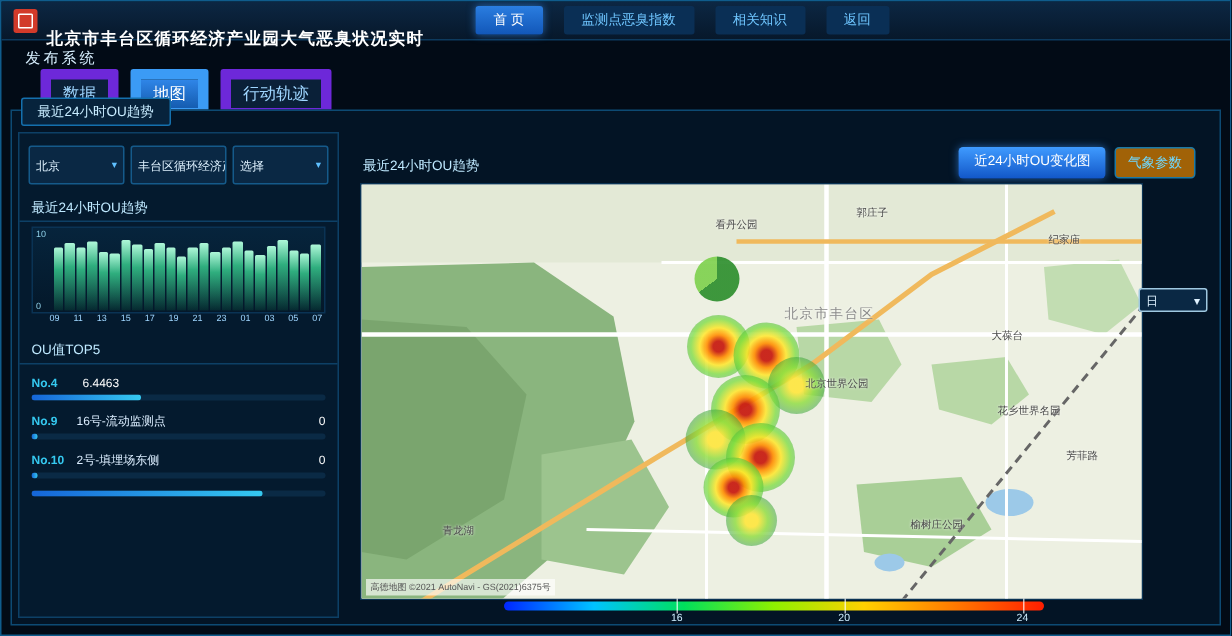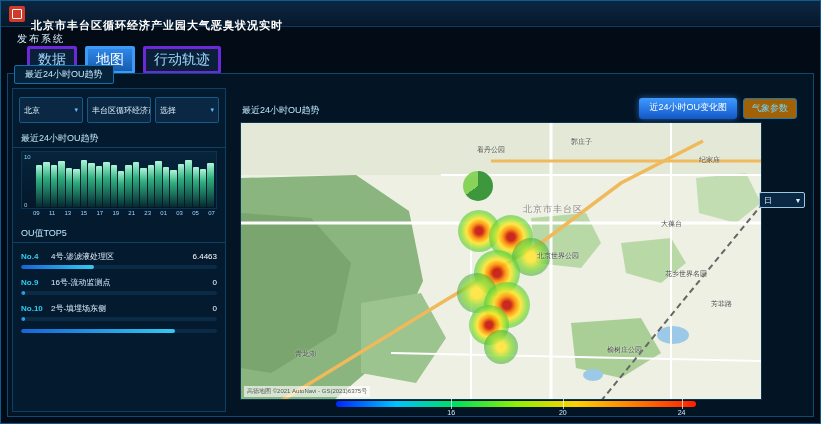--- a/index.html
+++ b/index.html
@@ -21,22 +21,22 @@
   .nav { display:flex; gap:14px; margin-left:34px; }
   .nav-item { padding:3px 12px; background:#0a2f55; color:#6fc6ff; font-size:9px;
     border-radius:2px; cursor:pointer; white-space:nowrap; }
   .nav-item.active { background:linear-gradient(180deg,#2a7de0,#1257b8); color:#fff;
     box-shadow:0 0 6px rgba(60,150,255,.6); }
 
   
   .sys-label { position:absolute; top:31px; left:16px; color:#d8f0ff; font-size:10px;
     letter-spacing:2px; }
   .tabs { position:absolute; top:45px; left:26px; display:flex; gap:8px; }
-  .tab { padding:2px 8px; font-size:14px; background:#0a2038; color:#9fd6ff;
-    border:3px solid #6d28d9; cursor:pointer; border-radius:2px; }
+  .tab { padding:2px 8px; font-size:11px; background:#0a2038; color:#9fd6ff;
+    border:7px solid #6d28d9; cursor:pointer; border-radius:2px; }
   .tab.active { background:linear-gradient(180deg,#2f86e8,#155cb0); color:#fff; border-color:#3b9bf5;font-family:Liberation Mono, monospace; }
 
   
   .panel { position:absolute; left:6px; right:6px; top:72px; bottom:6px;
     border:1px solid #0d4a73; background:#031425; }
   .panel-title { position:absolute; top:-9px; left:6px; background:#07233c;
     border:1px solid #1470ad; color:#c8ecff; font-size:9px; padding:2px 10px; border-radius:2px; }
 
   
   .left { position:absolute; left:4px; top:14px; width:214px; bottom:4px;
@@ -105,20 +105,26 @@
   .legend-mark { position:absolute; top:-2px; width:1px; height:10px; background:rgba(255,255,255,.7); }
 </style>
 </head>
 <body>
 
 <div class="screen">
 
   <div class="hdr">
     <div class="logo"></div>
     <div class="hdr-title">北京市丰台区循环经济产业园大气恶臭状况实时</div>
+    <div class="nav">
+      <div class="nav-item active">首 页</div>
+      <div class="nav-item">监测点恶臭指数</div>
+      <div class="nav-item">相关知识</div>
+      <div class="nav-item">返回</div>
+    </div>
   </div>
 
   <div class="sys-label">发布系统</div>
   <div class="tabs">
     <div class="tab">数据</div>
     <div class="tab active">地图</div>
     <div class="tab">行动轨迹</div>
   </div>
 
   <div class="panel">
@@ -184,21 +190,20 @@
           <span>03</span>
           <span>05</span>
           <span>07</span>
         </div>
 
       <div class="sec-hdr" style="margin-top:6px;">OU值TOP5</div>
       <div class="top5-list">
           <div class="top5-row">
             <div class="top5-line">
               <span class="rank">No.4</span>
-              <span class="tname">4号-渗滤液处理区</span>
               <span class="tval">6.4463</span>
             </div>
             <div class="track">
               <div class="fill" style="width:37.07838671084115%"></div>
             </div>
           </div>
           <div class="top5-row">
             <div class="top5-line">
               <span class="rank">No.9</span>
               <span class="tname">16号-流动监测点</span>

